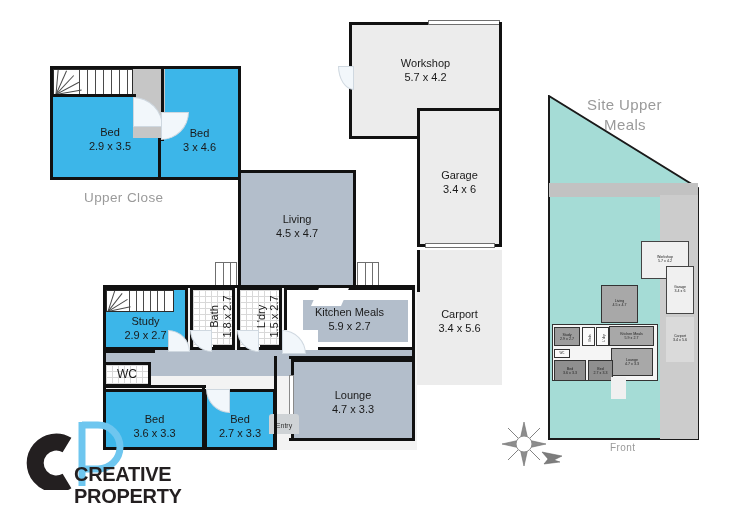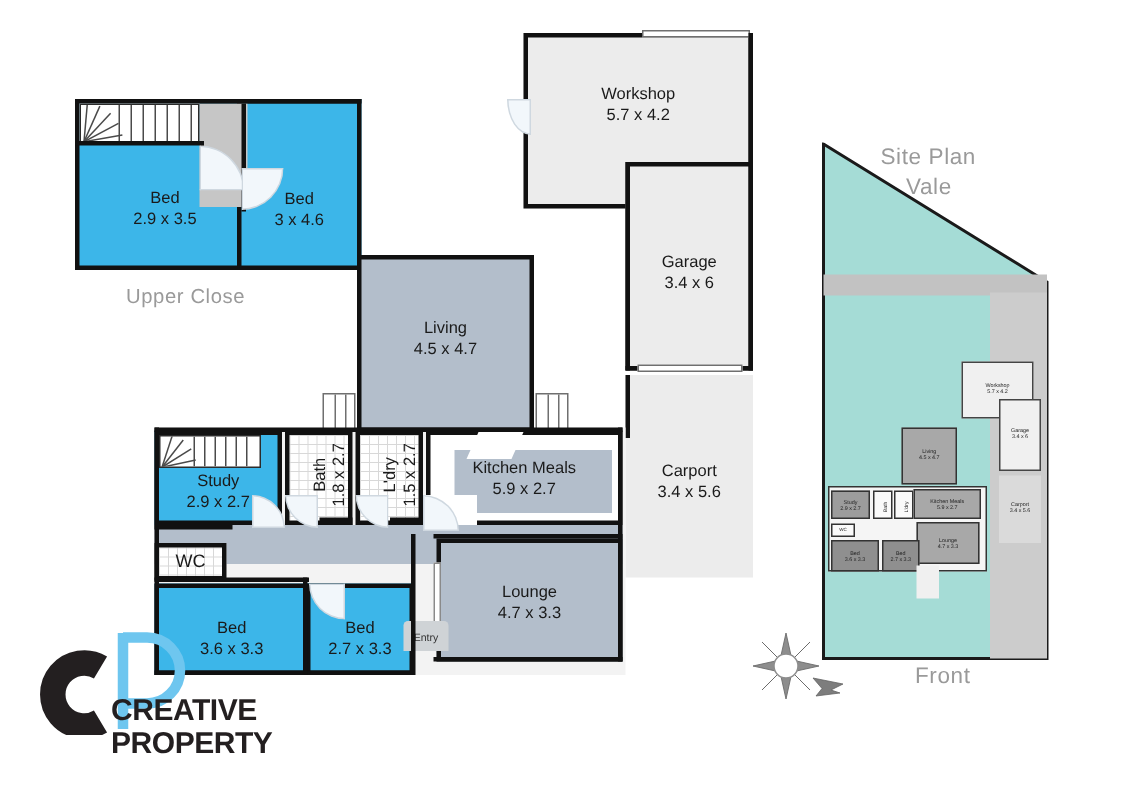--- a/index.html
+++ b/index.html
@@ -399,23 +399,23 @@
     <div class="mini" style="left:40px;top:265px;width:25px;height:21px;background:#8f8f8f;border:1px solid #333;">
       <div class="mini-lbl" style="top:6px;">
         <span>Bed</span><br>
         <span>2.7 x 3.3</span>
       </div>
     </div>
 
     <div style="position:absolute;left:63px;top:282px;width:15px;height:22px;background:#f0f0f0;"></div>
   </div>
 
-  <div class="caption" style="left:587px;top:96px;font-size:15px;">Site Plan</div>
-  <div class="caption" style="left:604px;top:116px;font-size:15px;">Vale</div>
-  <div class="caption" style="left:610px;top:442px;font-size:15px;">Front</div>
+  <div class="caption" style="left:587px;top:96px;font-size:15px;">Site Upper</div>
+  <div class="caption" style="left:604px;top:116px;font-size:15px;">Meals</div>
+  <div class="caption" style="left:610px;top:442px;font-size:10px;">Front</div>
 
   <svg style="position:absolute;left:498px;top:418px;width:72px;height:56px;" viewBox="0 0 72 56">
     <g fill="#8d8d8d" stroke="#6b6b6b" stroke-width="0.6">
       <polygon points="26,4 30,22 26,26 22,22"></polygon>
       <polygon points="26,48 30,30 26,26 22,30"></polygon>
       <polygon points="4,26 22,22 26,26 22,30"></polygon>
       <polygon points="48,26 30,30 26,26 30,22"></polygon>
       <polygon points="10,10 24,24 26,26 22,22" fill="#c9c9c9"></polygon>
       <polygon points="42,10 28,24 26,26 30,22" fill="#c9c9c9"></polygon>
       <polygon points="10,42 24,28 26,26 22,30" fill="#c9c9c9"></polygon>

